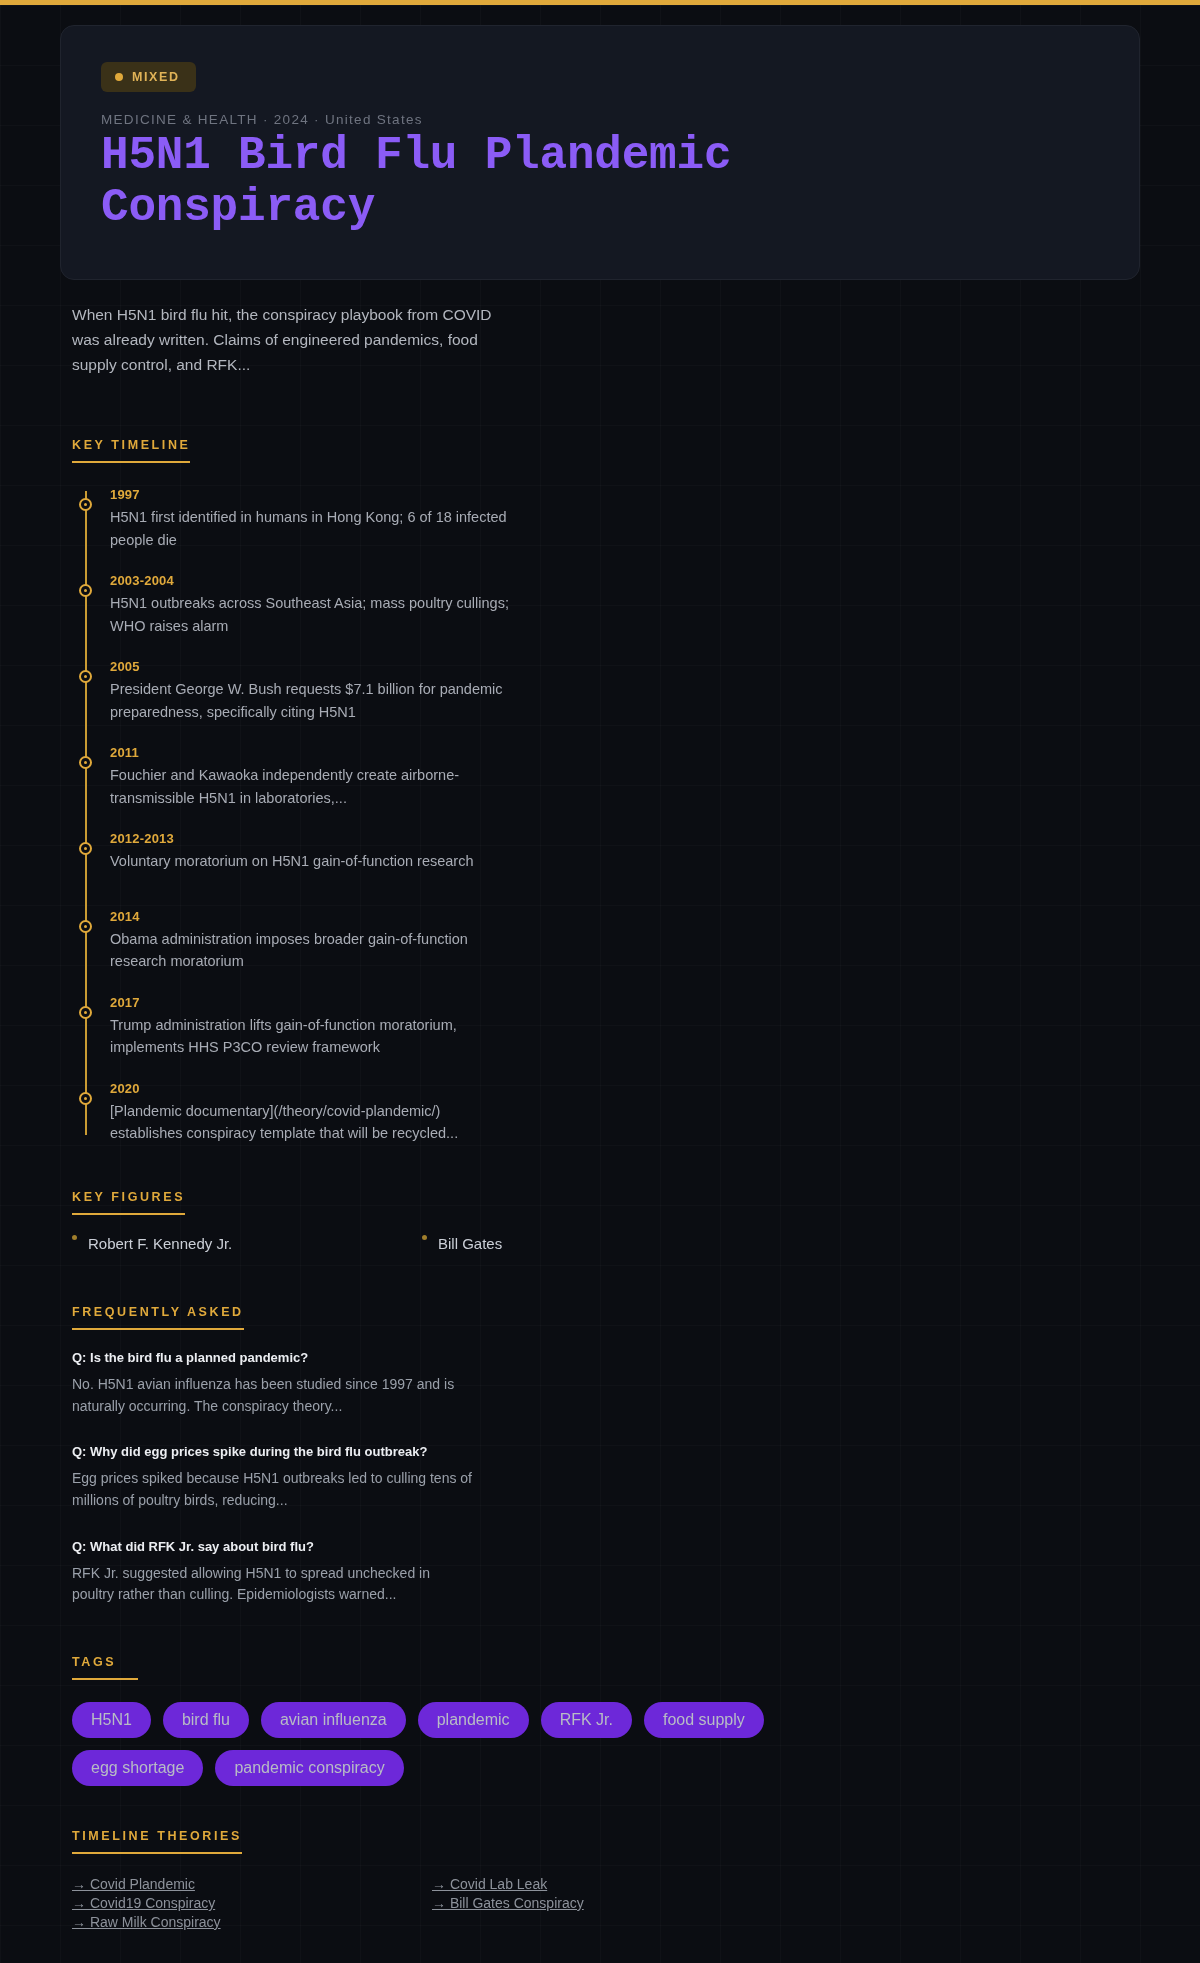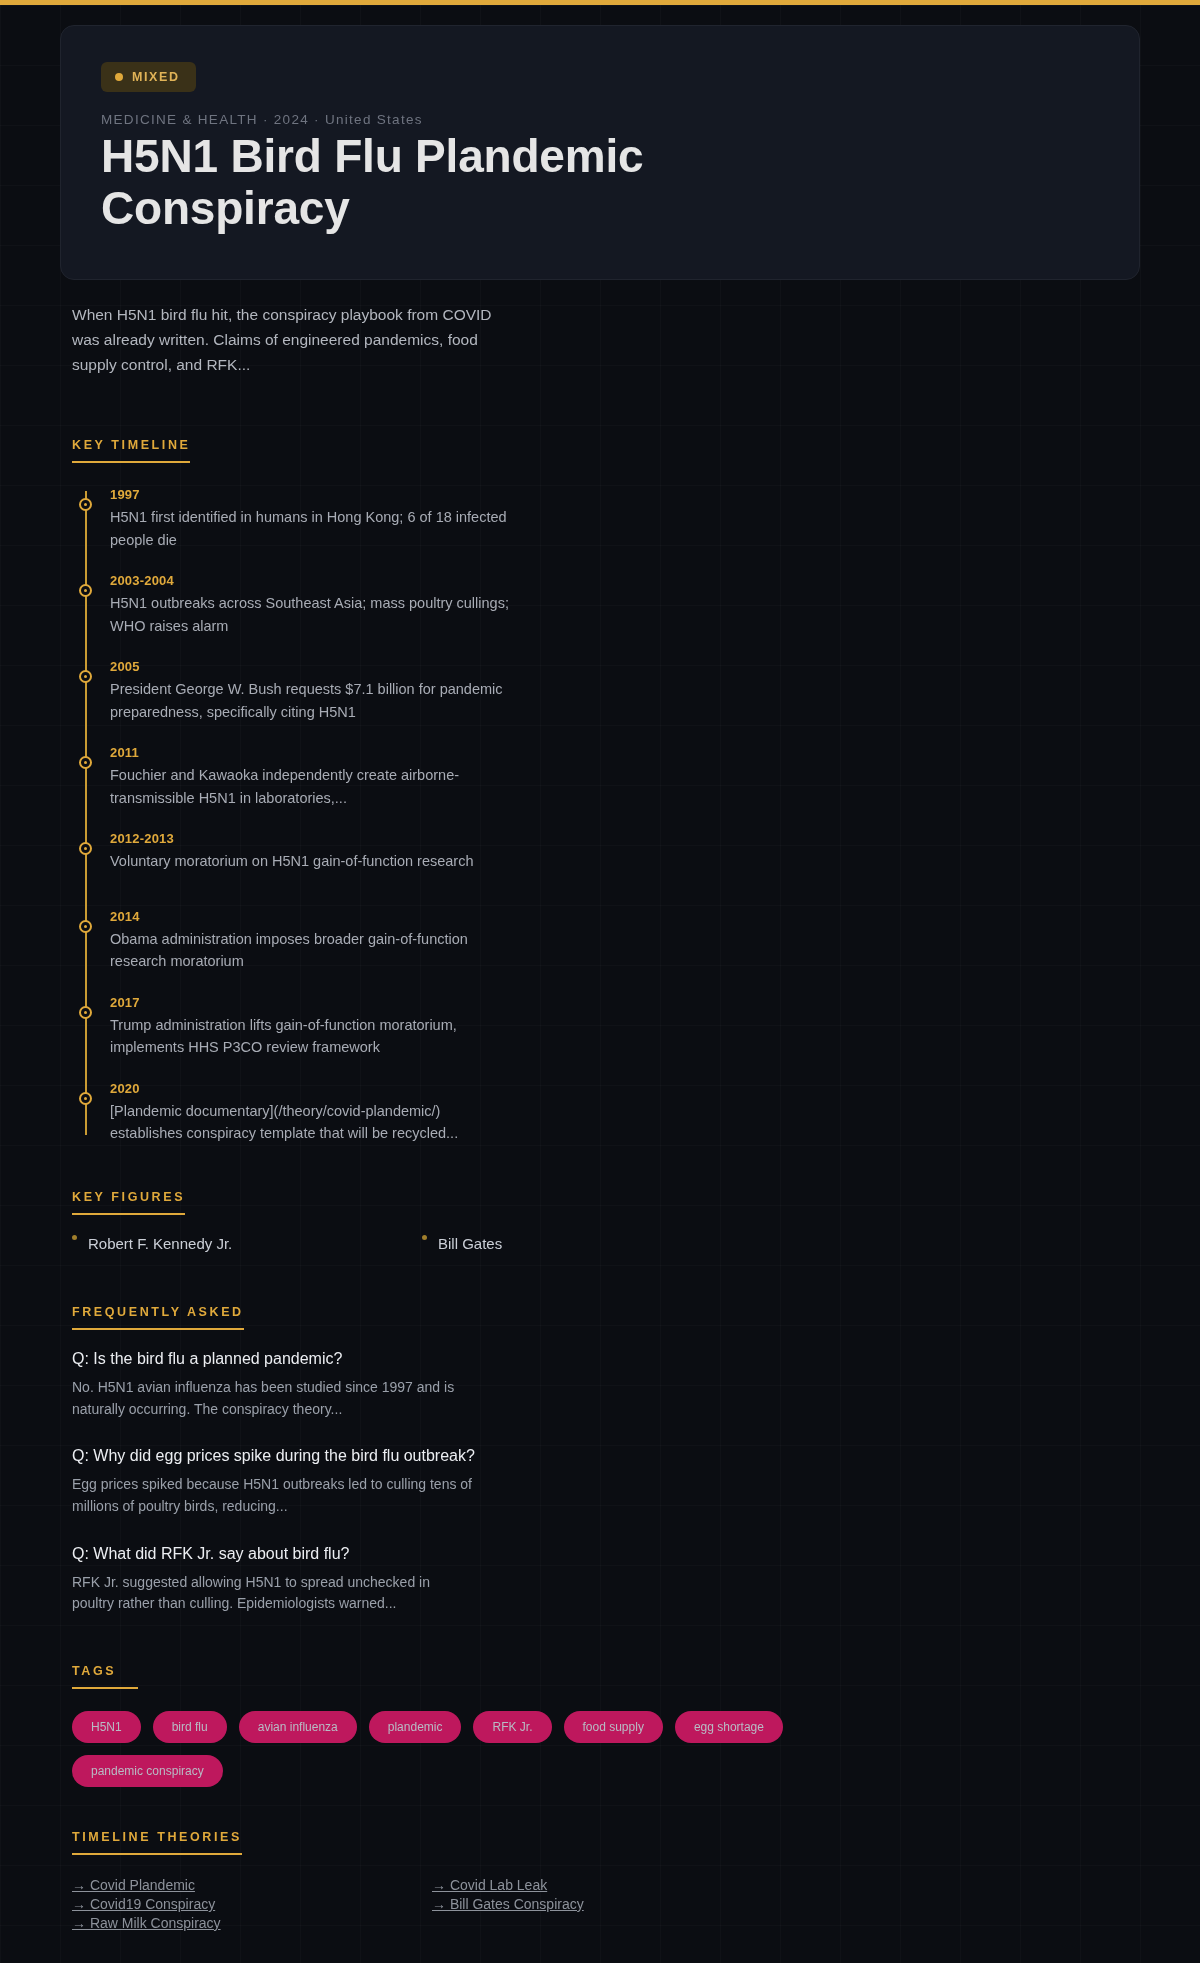--- a/index.html
+++ b/index.html
@@ -78,25 +78,25 @@
 
   .meta-line {
     margin-top: 20px;
     color: #6f7480;
     font-size: 13.5px;
     letter-spacing: 1.3px;
   }
 
   .hero-title {
     margin-top: 4px;
-    font-family: Liberation Sans, sans-serif;
+    font-family: Liberation Mono, monospace;
     font-weight: bold;
     font-size: 46px;
     line-height: 1.13;
-    color: #e5e5e5;
+    color: #8b5cf6;
     letter-spacing: -0.2px;
     max-width: 700px;
   }
 
   
   .summary {
     margin: 22px 60px 0 72px;
     max-width: 450px;
     font-size: 15.5px;
     line-height: 1.62;
@@ -197,44 +197,44 @@
     background: #a07e2c;
     flex: 0 0 auto;
   }
 
   
   .faq-list { margin-top: 20px; }
   .faq-item { margin-bottom: 27px; }
   .faq-item:last-child { margin-bottom: 0; }
   .faq-q {
     color: #eceef2;
-    font-size: 16px;
-    font-weight: normal;
+    font-size: 13px;
+    font-weight: bold;
   }
   .faq-a {
     margin-top: 9px;
     color: #9aa0aa;
     font-size: 14px;
     line-height: 1.55;
     max-width: 400px;
   }
 
   
   .tag-list {
     margin-top: 22px;
     display: flex;
     flex-wrap: wrap;
     gap: 12px;
     max-width: 730px;
   }
   .tag {
-    background: #be185d;
+    background: #6d28d9;
     border-radius: 18px;
     padding: 9px 19px;
-    font-size: 12px;
+    font-size: 16px;
     color: #b8bcc5;
     white-space: nowrap;
   }
 
   
   .related {
     margin-top: 22px;
     display: grid;
     grid-template-columns: 1fr 1fr;
     row-gap: 3px;

